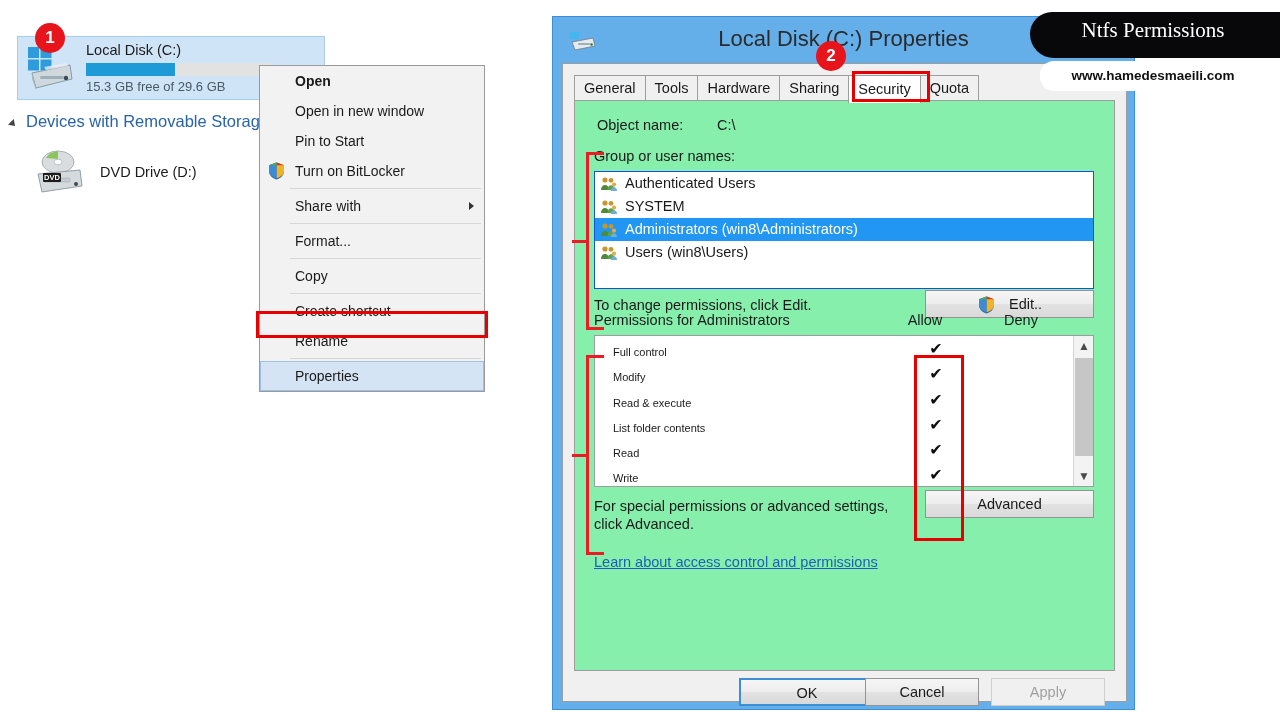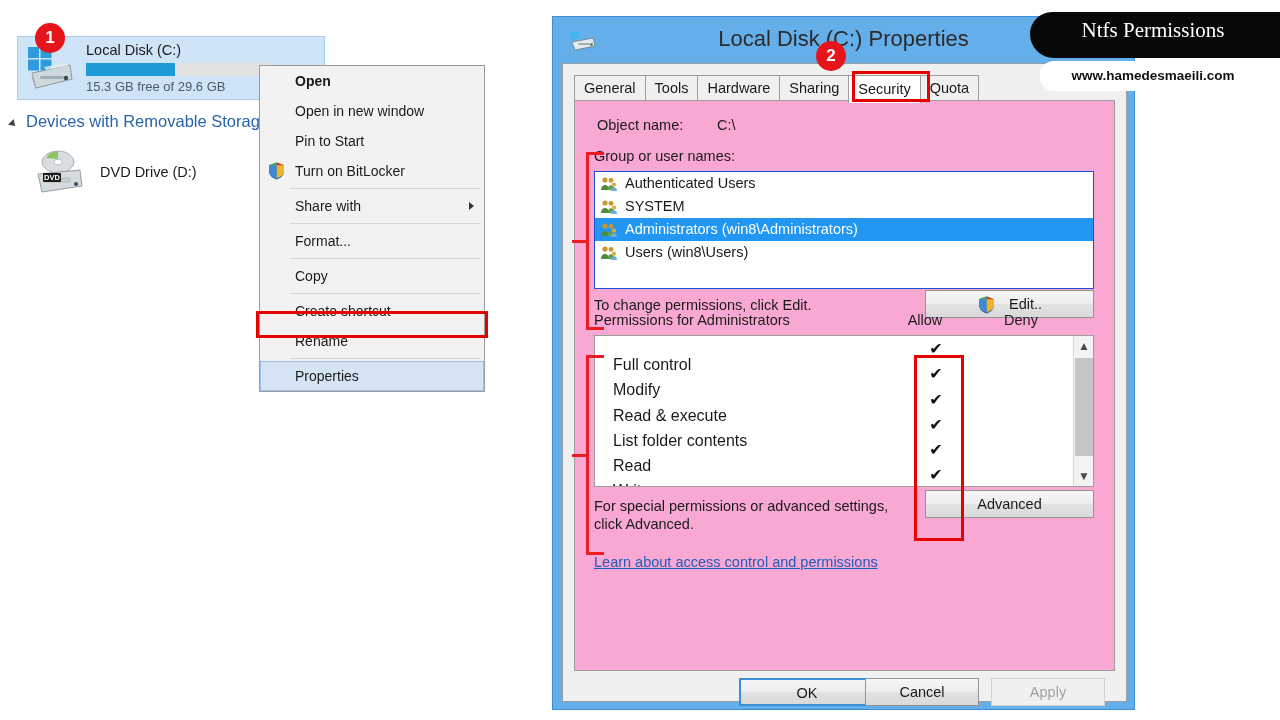--- a/index.html
+++ b/index.html
@@ -229,21 +229,21 @@
     border: 3px solid #e60000;
     box-sizing: border-box;
     z-index: 62;
     pointer-events: none;
   }
 
   #tabpage {
     position: absolute;
     left: 11px; top: 36px;
     width: 541px; height: 571px;
-    background: #f9a8d4;
+    background: #86efac;
     border: 1px solid #9d9d9d;
     box-sizing: border-box;
   }
 
   .lbl {
     position: absolute;
     font-size: 14.5px;
     color: #1a1a1a;
     white-space: nowrap;
   }
@@ -304,22 +304,22 @@
     box-sizing: border-box;
     overflow: hidden;
   }
   .perm-row {
     position: relative;
     height: 25.3px;
     line-height: 25.3px;
   }
   .perm-name {
     position: absolute;
-    left: 18px; top: 16px;
-    font-size: 16px;
+    left: 18px; top: 4px;
+    font-size: 11px;
     color: #1a1a1a;
     white-space: nowrap;
   }
   .perm-allow {
     position: absolute;
     left: 331px; top: 0;
     width: 20px;
     text-align: center;
     font-size: 16px;
     color: #0d0d0d;

